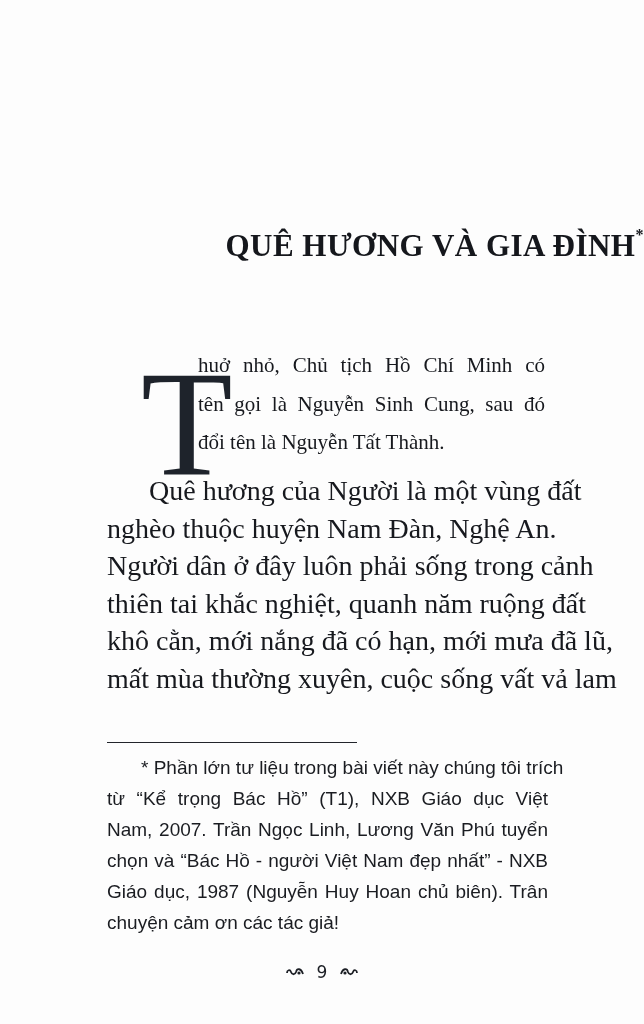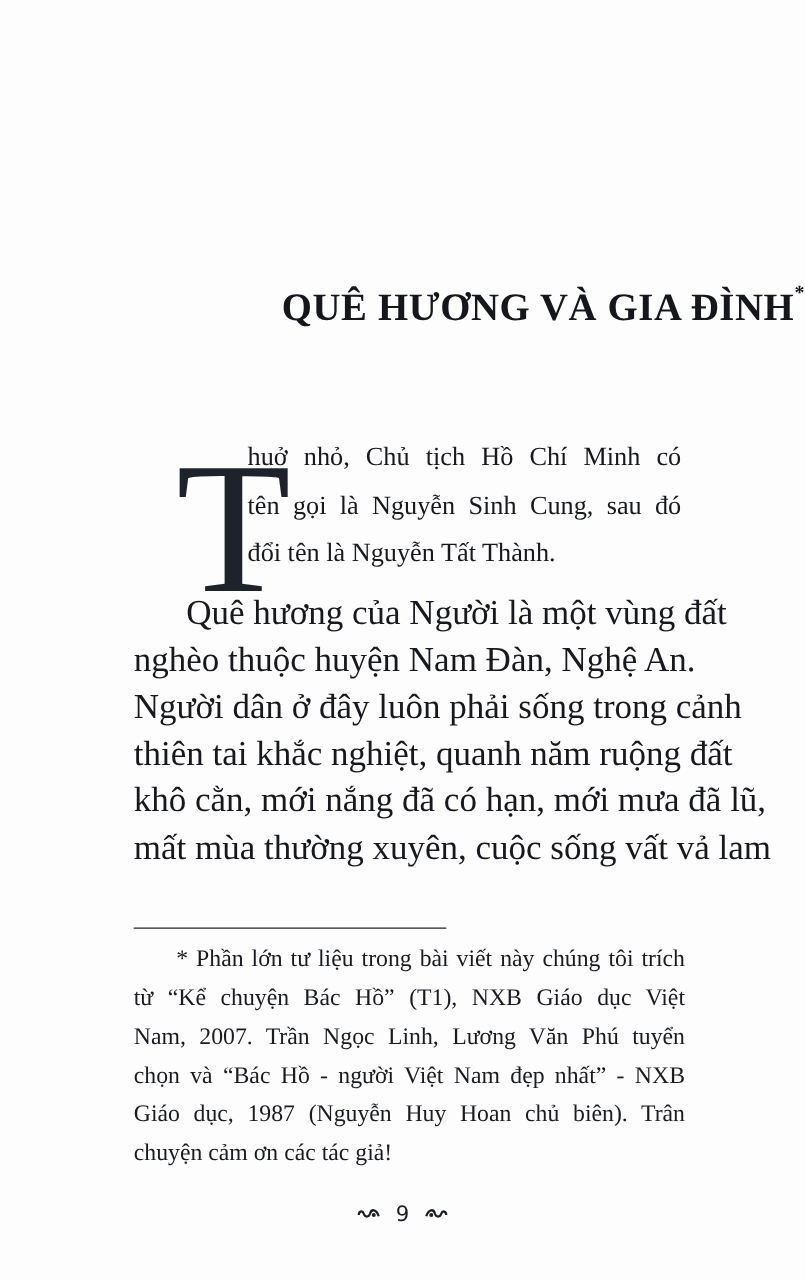--- a/index.html
+++ b/index.html
@@ -88,21 +88,21 @@
     top: 742px;
     width: 250px;
     height: 0;
     border-top: 1.4px solid #22252b;
   }
   .footnote {
     position: absolute;
     left: 107px;
     top: 752px;
     width: 441px;
-    font-family: Liberation Serif, serif;
+    font-family: Liberation Sans, sans-serif;
     font-size: 19px;
     line-height: 31px;
     color: #1a1c21;
   }
   .footnote div.indent { padding-left: 34px; }
   .page-number {
     position: absolute;
     left: 0; right: 0;
     top: 962px;
     text-align: center;
@@ -139,21 +139,21 @@
     <div>Người dân ở đây luôn phải sống trong cảnh</div>
     <div>thiên tai khắc nghiệt, quanh năm ruộng đất</div>
     <div>khô cằn, mới nắng đã có hạn, mới mưa đã lũ,</div>
     <div>mất mùa thường xuyên, cuộc sống vất vả lam</div>
   </div>
 
   <div class="rule"></div>
 
   <div class="footnote">
     <div class="indent">* Phần lớn tư liệu trong bài viết này chúng tôi trích</div>
-    <div>từ “Kể chuyện Bác Hồ” (T1), NXB Giáo dục Việt</div>
+    <div>từ “Kể trọng Bác Hồ” (T1), NXB Giáo dục Việt</div>
     <div>Nam, 2007. Trần Ngọc Linh, Lương Văn Phú tuyển</div>
     <div>chọn và “Bác Hồ - người Việt Nam đẹp nhất” - NXB</div>
     <div>Giáo dục, 1987 (Nguyễn Huy Hoan chủ biên). Trân</div>
     <div class="last">chuyện cảm ơn các tác giả!</div>
   </div>
 
   <div class="page-number">
     <span class="orn orn-left">
       <svg width="20" height="12" viewBox="0 0 20 12">
           <path d="M2 8 C4 2, 8 2, 9 6 C10 9, 13 9, 14 6 M14 6 C15 3, 18 4, 18 7" stroke="#1c1f25" stroke-width="1.8" fill="none"></path>

